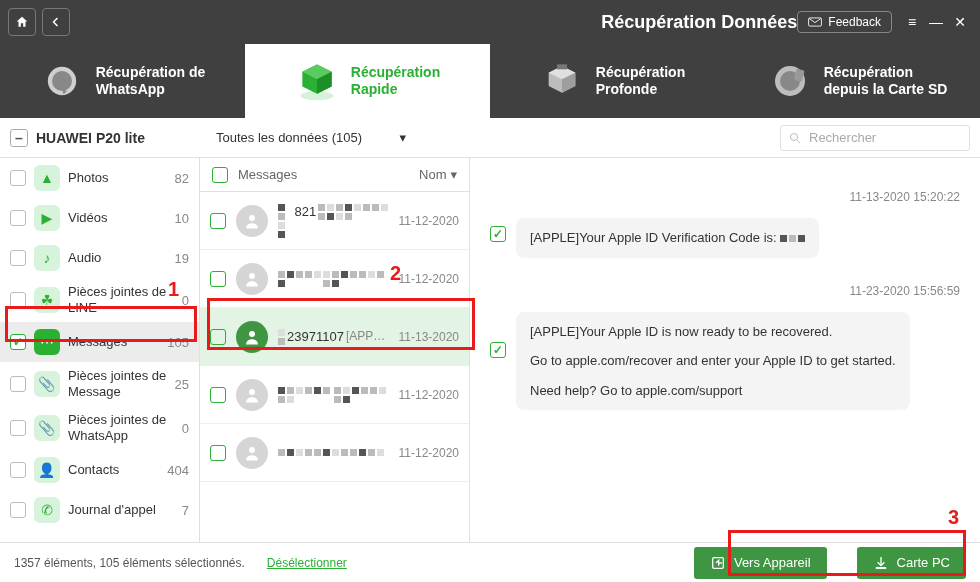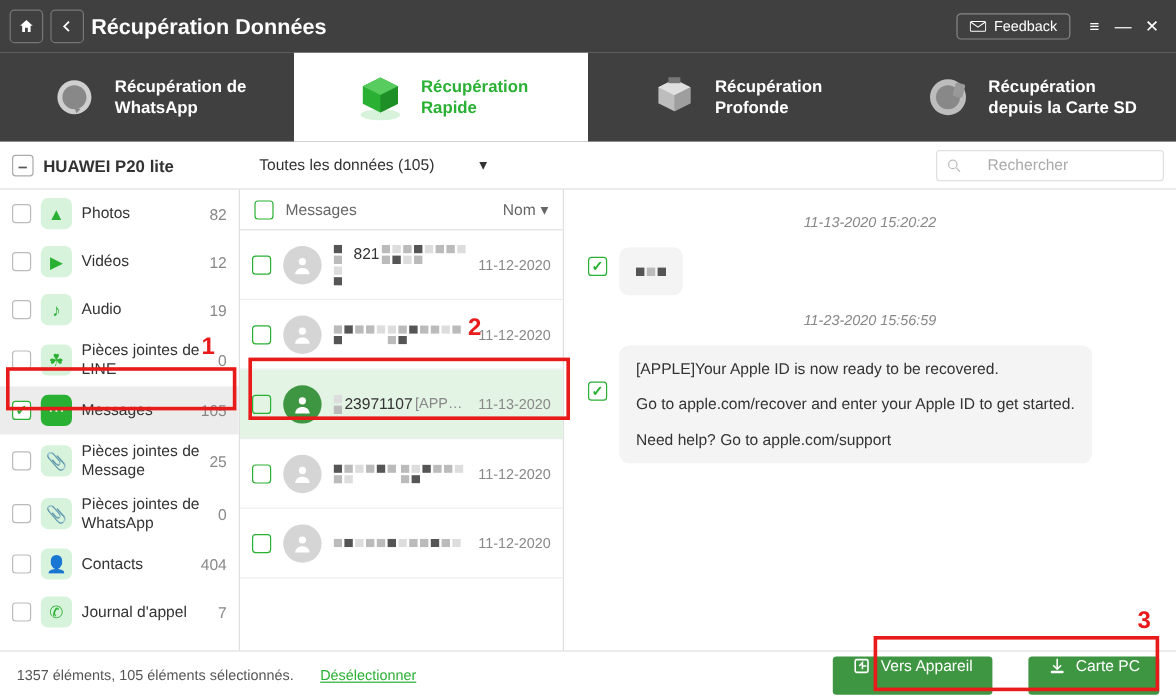--- a/index.html
+++ b/index.html
@@ -34,21 +34,21 @@
   }
   .titlebar .icon-btn {
     width: 28px; height: 28px;
     border: 1px solid #777;
     border-radius: 4px;
     display: flex; align-items: center; justify-content: center;
     margin-right: 6px;
   }
   .titlebar .title {
     flex: 1;
-    text-align: left;
+    text-align: right;
     font-size: 18px;
     font-weight: 600;
   }
   .feedback-btn {
     border: 1px solid #888;
     border-radius: 4px;
     padding: 3px 10px;
     font-size: 12px;
     display: flex; align-items: center; gap: 6px;
     margin-right: 8px;
@@ -109,21 +109,21 @@
   }
   .search {
     margin-left: auto;
     width: 190px;
     height: 26px;
     border: 1px solid var(--border);
     border-radius: 3px;
     display: flex; align-items: center;
     padding: 0 8px;
     color: #aaa;
-    gap: 22px;
+    gap: 8px;
   }
 
   
   .main {
     display: flex;
     height: calc(582px - 44px - 74px - 40px - 40px);
   }
   .sidebar {
     width: 200px;
     border-right: 1px solid var(--border);
@@ -201,21 +201,21 @@
   .mosaic span.d { background:#555; }
   .mosaic span.l { background:#ddd; }
 
   
   .preview {
     flex: 1;
     padding: 16px 20px;
     display: flex; flex-direction: column;
     overflow:hidden;
   }
-  .stamp { text-align:center; color:#888; font-size:12px; margin: 4px 0 14px; font-style: italic; }
+  .stamp { text-align:right; color:#888; font-size:12px; margin: 16px 0 14px; }
   .msgrow { display:flex; gap:10px; align-items:flex-start; margin-bottom:10px; }
   .msgrow .chk {
     width:16px; height:16px;
     border:1px solid var(--green);
     border-radius:3px;
     display:flex; align-items:center; justify-content:center;
     color: var(--green);
     font-size:12px; font-weight:700;
     margin-top:8px;
   }
@@ -239,21 +239,21 @@
   }
   .footer .summary { font-size: 12px; color:#555; }
   .footer .deselect { color: var(--green); text-decoration: underline; font-size:12px; }
   .footer .spacer { flex:1; }
   .btn-green {
     background: var(--green-dark);
     color:#fff;
     height: 32px;
     padding: 0 16px;
     border-radius: 3px;
-    display:flex; gap:8px;
+    display:flex; align-items:center; gap:8px;
     font-size: 13px;
   }
   .btn-green + .btn-green { margin-left: 8px; }
 
   
   .anno { position:absolute; border: 3px solid #e91a1a; pointer-events:none; }
   .anno-num { position:absolute; color:#e91a1a; font-size:20px; font-weight:600; font-family: Arial; }
 
   
   svg { display:block; }
@@ -358,21 +358,21 @@
     <div class="cat">
       <span class="chk"></span>
       <span class="cat-ic">▲</span>
       <span class="cat-name">Photos</span>
       <span class="cat-count">82</span>
     </div>
     <div class="cat">
       <span class="chk"></span>
       <span class="cat-ic">▶</span>
       <span class="cat-name">Vidéos</span>
-      <span class="cat-count">12</span>
+      <span class="cat-count">10</span>
     </div>
     <div class="cat">
       <span class="chk"></span>
       <span class="cat-ic">♪</span>
       <span class="cat-name">Audio</span>
       <span class="cat-count">19</span>
     </div>
     <div class="cat tall">
       <span class="chk"></span>
       <span class="cat-ic">☘</span>
@@ -585,20 +585,21 @@
       </div>
       <span class="date">11-12-2020</span>
     </div>
   </div>
 
   <div class="preview">
     <div class="stamp">11-13-2020 15:20:22</div>
     <div class="msgrow">
       <span class="chk"></span>
       <div class="bubble">
+        <span>[APPLE]Your Apple ID Verification Code is:</span>
         <span class="mosaic" style="display:inline-flex;vertical-align:middle;">
             <span class="d"></span>
             <span></span>
             <span class="d"></span>
           </span>
       </div>
     </div>
     <div class="stamp">11-23-2020 15:56:59</div>
     <div class="msgrow">
       <span class="chk" style="margin-top:30px;"></span>

